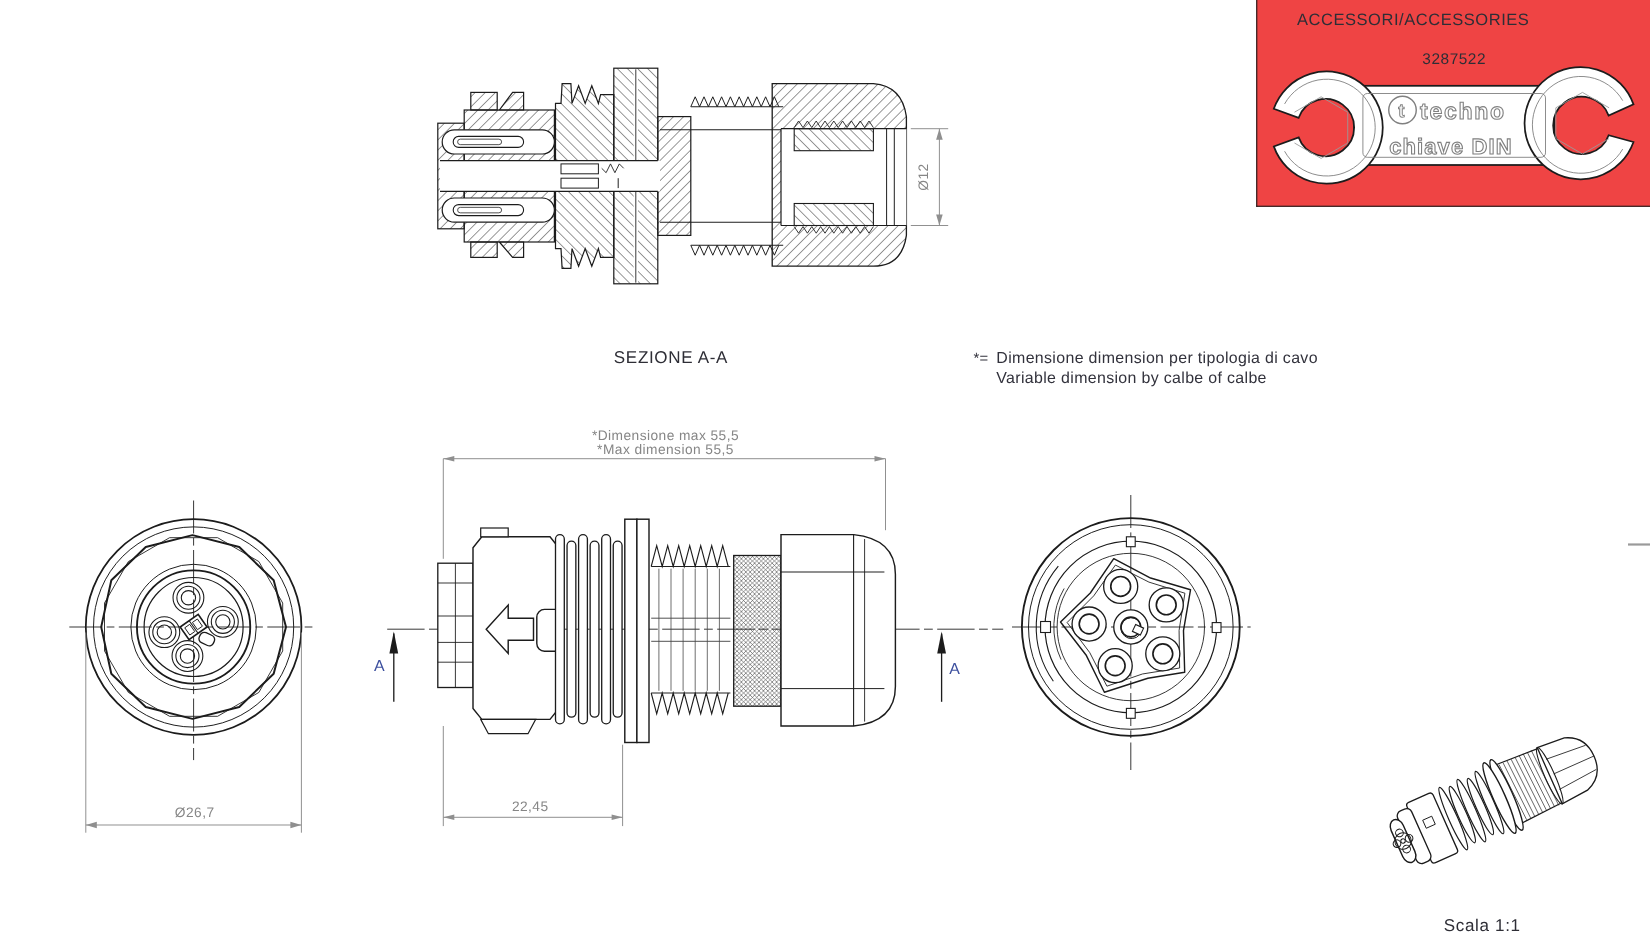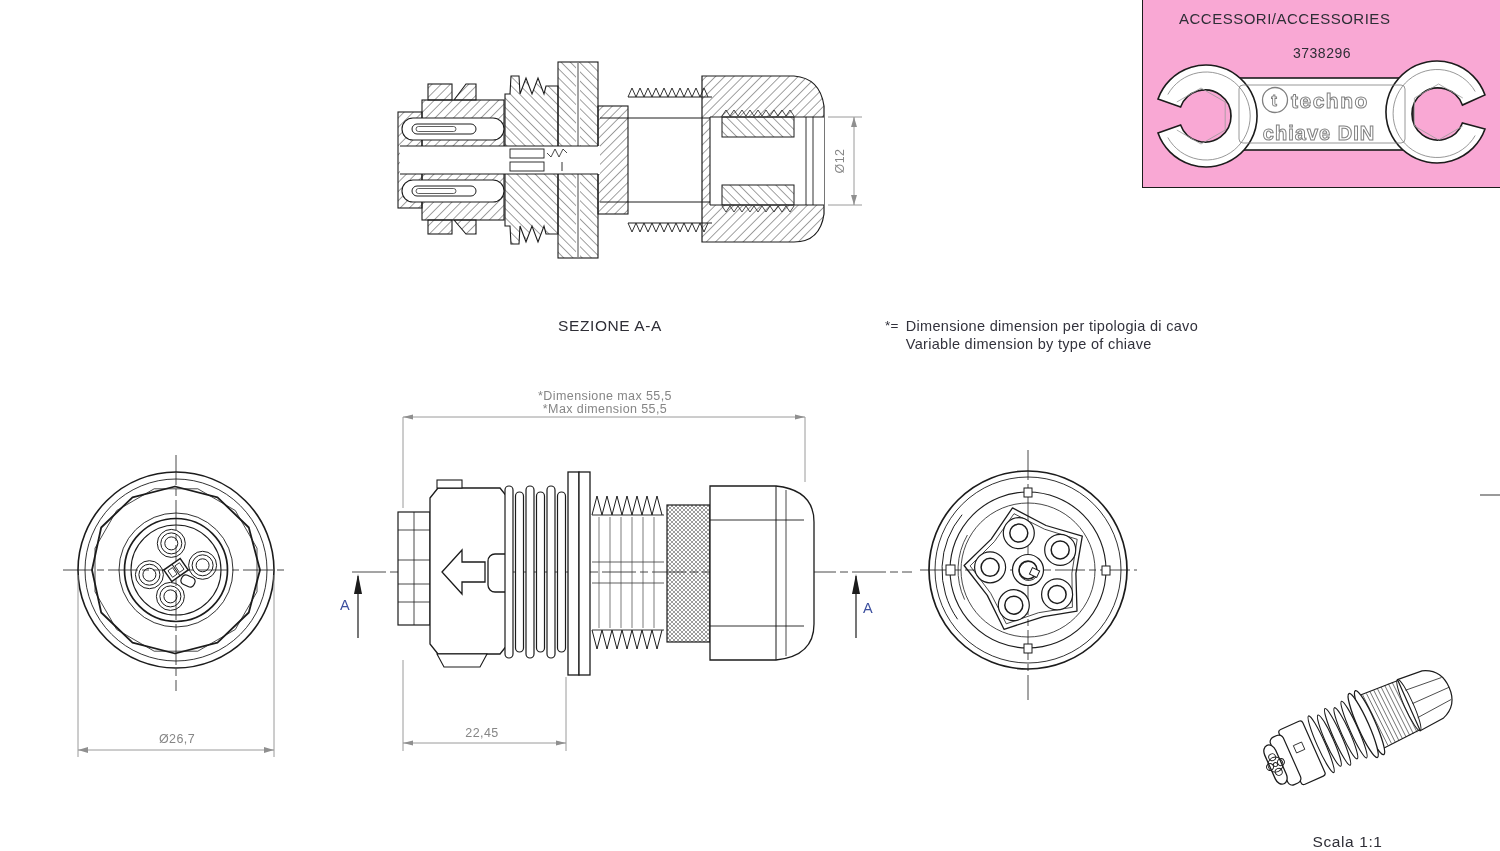--- a/index.html
+++ b/index.html
@@ -8,28 +8,28 @@
   .abs{position:absolute;}
   .dwg-label{font-size:15.5px;letter-spacing:0.6px;color:#2e2e36;}
   .note{font-size:14.5px;letter-spacing:0.3px;color:#32323c;line-height:18px;display:flex;}
   .note .sym{margin-right:7px;font-size:13.5px;}
   .box-title{font-size:15px;letter-spacing:0.5px;color:#2e2e36;}
   .box-number{font-size:14px;letter-spacing:0.5px;color:#2e2e36;text-align:center;}
   svg{display:block;}
   svg text{font-family:"Liberation Sans",sans-serif;}
   .dimtxt{fill:#868686;font-size:12.5px;letter-spacing:0.4px;}
   .sectxt{fill:#3c4f9e;font-size:14.5px;letter-spacing:0.3px;}
-  .acc-box{border-left:1.6px solid #1c1c1c;border-bottom:1.6px solid #1c1c1c;background:#f9a8d4;}
+  .acc-box{border-left:1.6px solid #1c1c1c;border-bottom:1.6px solid #1c1c1c;background:#ef4444;}
 </style>
 </head>
 <body>
 
 <div class="abs acc-box" style="left:1142px;top:0;width:358px;height:187px;">
   <div class="abs box-title" style="left:36px;top:10px;">ACCESSORI/ACCESSORIES</div>
-  <div class="abs box-number" style="left:6px;top:45px;width:346px;">3738296</div>
+  <div class="abs box-number" style="left:6px;top:45px;width:346px;">3287522</div>
 
   <svg class="abs" style="left:0;top:52px;" width="358" height="134" viewBox="0 0 358 134">
     <g stroke="#1c1c1c" fill="#fff" stroke-width="1.6">
       <rect x="88" y="26" width="182" height="72"></rect>
       <path d="M15,46.9 A51,51 0 1 1 15,81.1 L37.6,72.9 A26,26 0 1 0 37.6,55.1 Z"></path>
       <path d="M342,77.1 A51,51 0 1 1 342,42.9 L319.4,53.1 A26,26 0 1 0 319.4,70.9 Z"></path>
     </g>
     <g stroke="#7d7d7d" fill="none" stroke-width="0.8">
       <rect x="96" y="33" width="166" height="58" rx="4"></rect>
       <path d="M24.8,42.5 A44,44 0 1 1 24.8,85.5"></path>
@@ -120,21 +120,21 @@
   <polygon points="462,155 459,145 465,145" fill="#8f8f8f"></polygon>
   <text class="dimtxt" transform="translate(452,111) rotate(-90)" text-anchor="middle">Ø12</text>
 </svg>
 
 <div class="abs dwg-label" style="left:460px;top:286px;width:300px;text-align:center;margin-top:31px;">SEZIONE A-A</div>
 
 <div class="abs note" style="left:885px;top:317px;width:340px;">
   <span class="sym">*=</span>
   <span>
     <span style="display:block">Dimensione dimension per tipologia di cavo</span>
-    <span style="display:block">Variable dimension by type of chiave</span>
+    <span style="display:block">Variable dimension by calbe of calbe</span>
   </span>
 </div>
 
 <svg class="abs" style="left:55px;top:445px;" width="245" height="330" viewBox="0 0 245 330">
   <g stroke="#1c1c1c" fill="none">
     <line x1="121" y1="10" x2="121" y2="246" stroke-width="0.8" stroke-dasharray="30 4 7 4"></line>
     <line x1="8" y1="125" x2="233" y2="125" stroke-width="0.8" stroke-dasharray="30 4 7 4"></line>
     <circle cx="121" cy="125" r="98" stroke-width="1.6"></circle>
     <circle cx="121" cy="125" r="91" stroke-width="0.9"></circle>
     <polygon stroke-width="1.8" stroke-linejoin="round" points="205,125 193.8,82.5 162.5,52.3 120,41.5 77.5,52.3 46.2,82.5 37,125 46.2,167.5 77.5,197.7 120,208.5 162.5,197.7 193.8,167.5"></polygon>

